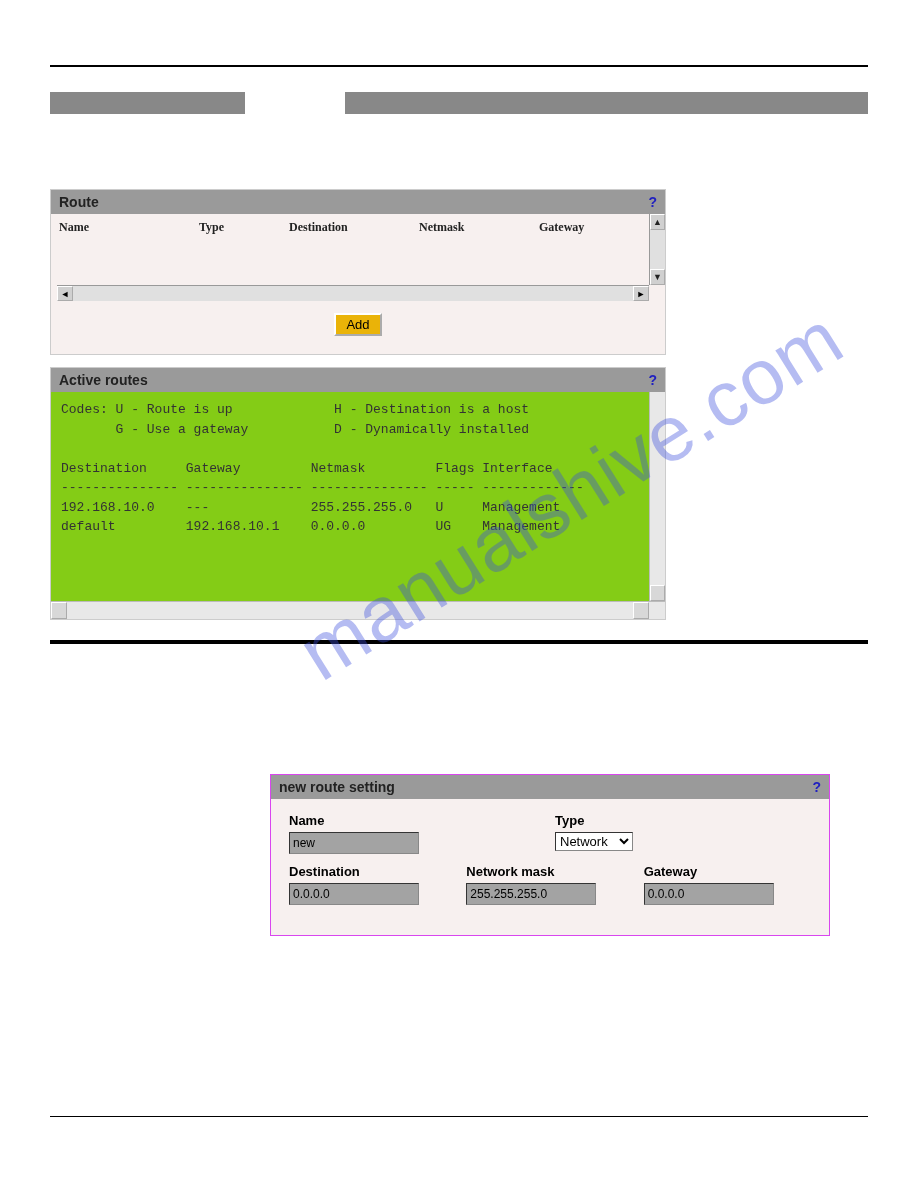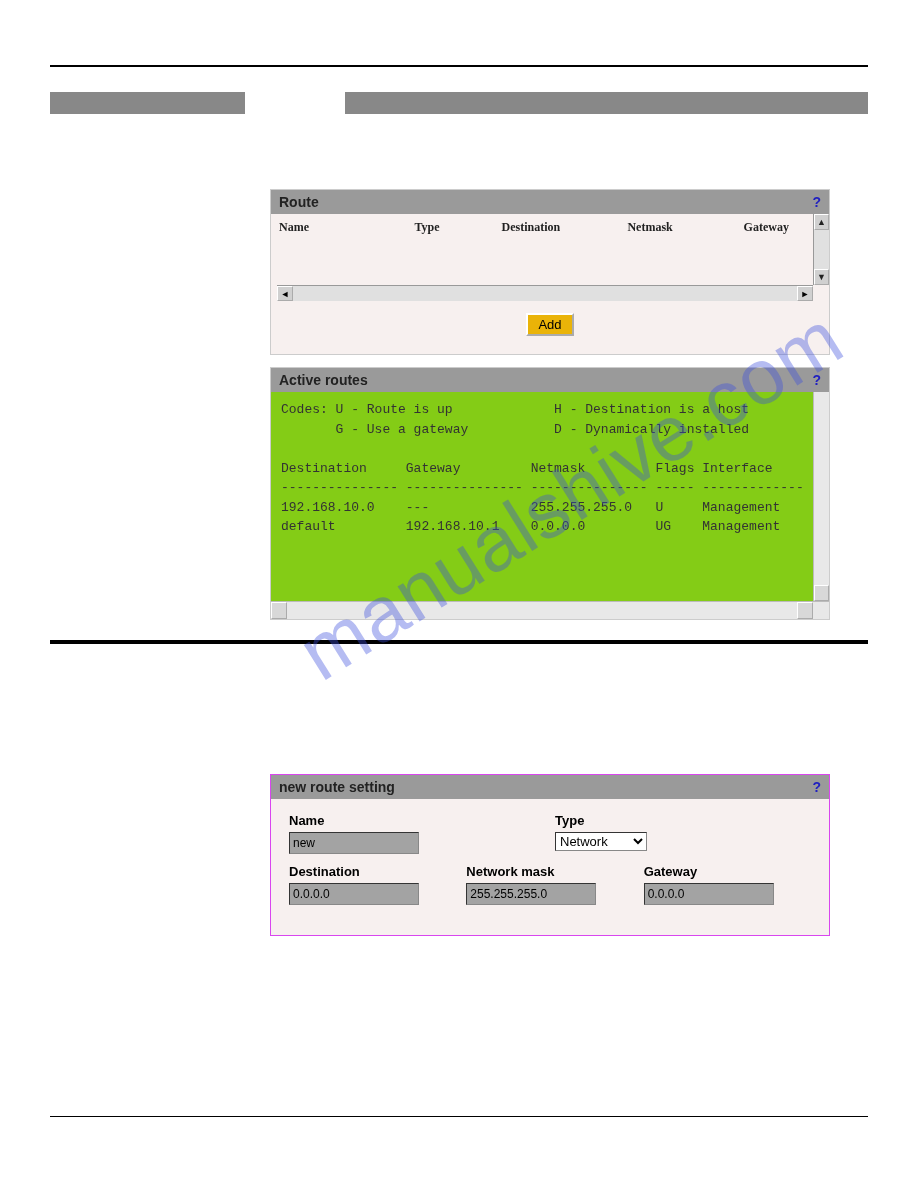--- a/index.html
+++ b/index.html
@@ -34,22 +34,21 @@
   }
   .header-bar-right {
     background: #888;
     height: 22px;
     flex: 1;
   }
   .intro-space {
     height: 60px;
   }
   .panel-container {
-    margin-left: 220px;
-    width: 560px;
+    width: 616px;
   }
   .panel {
     border: 1px solid #ccc;
   }
   .panel-header {
     background: #9a9a9a;
     padding: 4px 8px;
     display: flex;
     justify-content: space-between;
     align-items: center;
@@ -187,21 +186,21 @@
   }
   .form-group input[type="text"] {
     width: 130px;
     font-size: 12px;
     padding: 3px 3px;
     border: 1px inset #888;
     background: #a3a3a3;
     font-family: Arial;
   }
   .form-group select {
-    width: 92px;
+    width: 78px;
     font-size: 13px;
     border: 1px inset #888;
     background: #fff;
   }
   .btn-row {
     text-align: center;
     margin-top: 20px;
   }
   .btn-row .btn { margin: 0 2px; }
 

